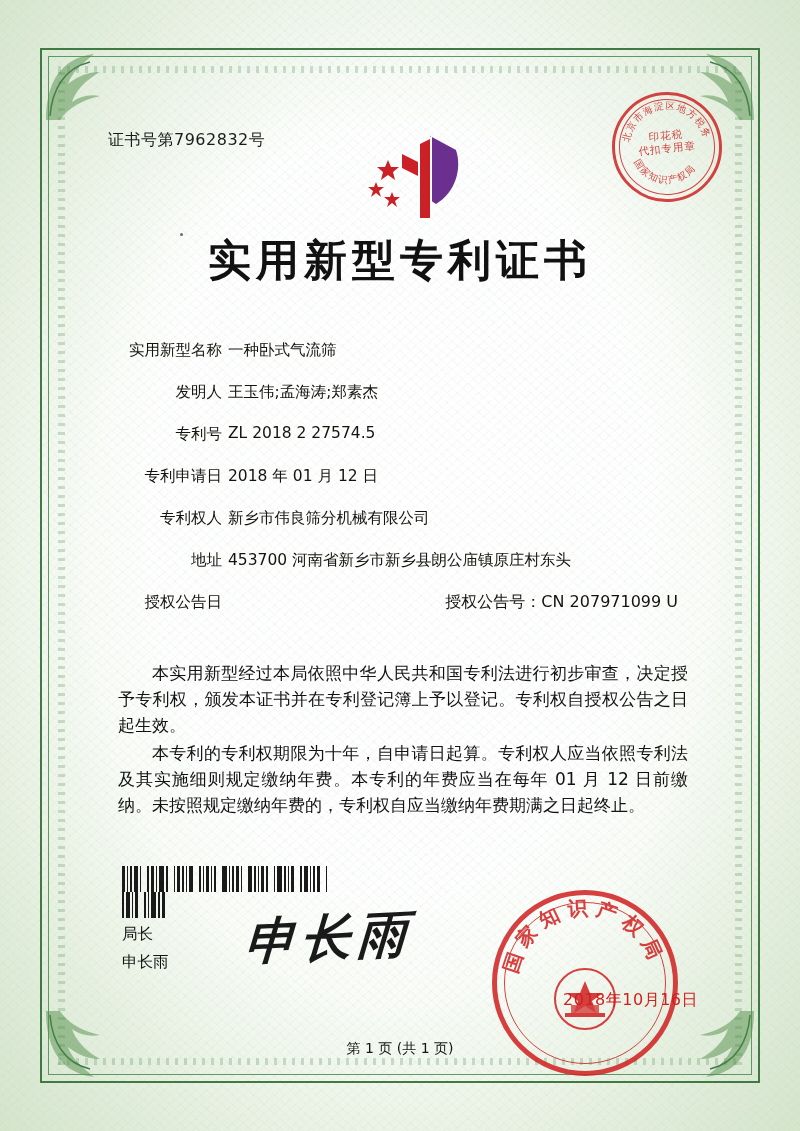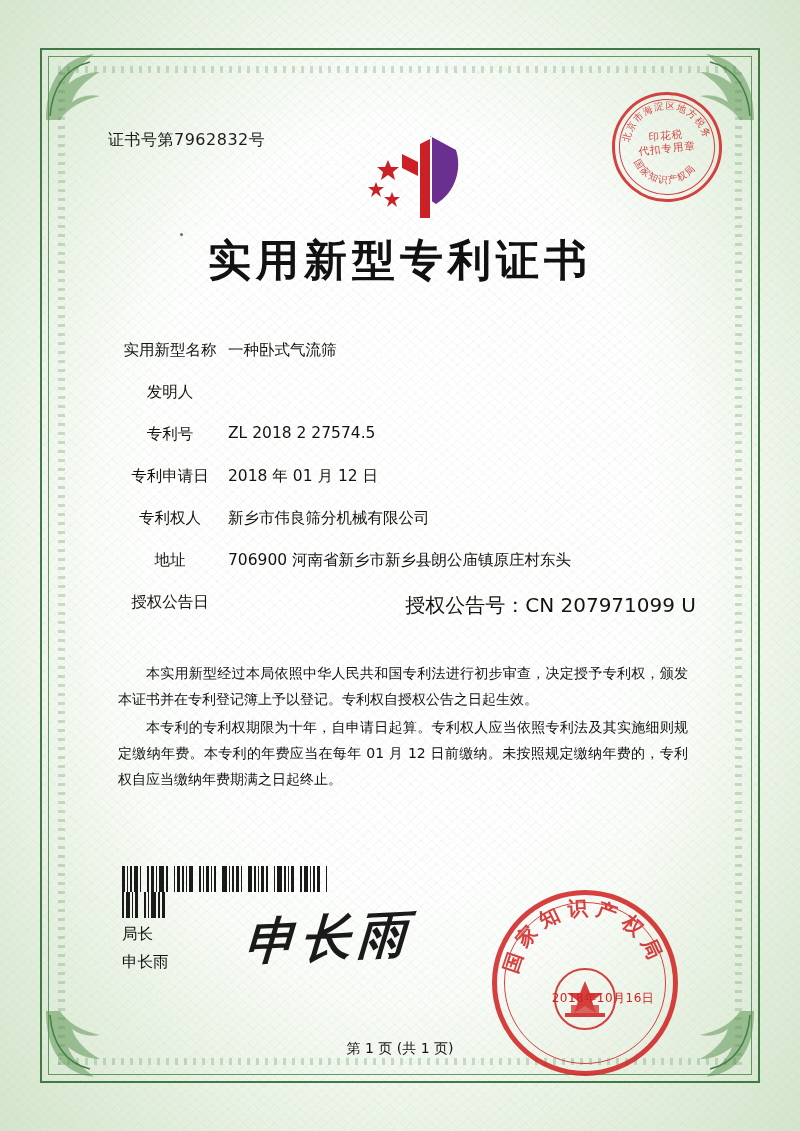--- a/index.html
+++ b/index.html
@@ -93,34 +93,34 @@
     font-family:"DejaVu Sans", sans-serif;
   }
   .fields{
     position:absolute;left:118px;top:340px;width:580px;
     font-size:15.5px;color:#14140f;
     font-family:"DejaVu Sans", sans-serif;
   }
   .row{display:flex;align-items:flex-start;margin-bottom:21px;}
   .lbl{
     width:104px;flex:0 0 104px;
-    display:flex;justify-content:center;
+    display:flex;justify-content:flex-end;
     letter-spacing:0;
   }
   .val{flex:1;padding-left:6px;}
   .row.pub .lbl{width:104px;flex:0 0 104px;}
   .pub-right{
-    position:absolute;right:2px;
-    font-size:20px;
+    position:absolute;right:20px;
+    font-size:16px;
   }
   .rowwrap{position:relative;}
 
   .para{
     position:absolute;left:118px;top:660px;width:570px;
-    font-size:14px;line-height:26px;color:#121212;
+    font-size:17px;line-height:26px;color:#121212;
     text-align:justify;
     font-family:"DejaVu Sans", sans-serif;
   }
   .para p{margin:0 0 2px 0;text-indent:2em;}
 
   .barcode{
     position:absolute;left:122px;top:866px;width:210px;height:26px;
   }
   .barcode i{
     display:inline-block;height:26px;background:#1a1a1a;margin-right:2px;vertical-align:top;
@@ -141,21 +141,21 @@
   }
   
   .seal-main{
     position:absolute;left:492px;top:890px;width:176px;height:176px;
     border:5px solid #d02020;border-radius:50%;
     color:#d02020;opacity:.85;
   }
   .seal-main .inner-ring{position:absolute;inset:7px;border:1.5px solid #d02020;border-radius:50%;}
   .seal-date{
     position:absolute;left:508px;top:990px;width:190px;
-    text-align:center;font-size:12px;color:#d02020;
+    text-align:right;font-size:16px;color:#d02020;
     font-family:"DejaVu Sans", sans-serif;
     letter-spacing:.5px;
   }
   .footer{
     position:absolute;left:0;right:0;top:1040px;text-align:center;
     font-size:14px;color:#151515;
     font-family:"DejaVu Sans", sans-serif;
   }
   .dot{
     position:absolute;left:180px;top:233px;width:3px;height:3px;border-radius:50%;background:#6b6b6b;
@@ -240,20 +240,23 @@
           <span>一种卧式气流筛</span>
         </div>
       </div>
 
       <div class="row">
         <div class="lbl">
           <span>发</span>
           <span>明</span>
           <span>人</span>
         </div>
+        <div class="val">
+          <span>王玉伟;孟海涛;郑素杰</span>
+        </div>
       </div>
 
       <div class="row">
         <div class="lbl">
           <span>专</span>
           <span>利</span>
           <span>号</span>
         </div>
         <div class="val">
           <span>ZL 2018 2 27574.5</span>
@@ -280,21 +283,21 @@
           <span>新乡市伟良筛分机械有限公司</span>
         </div>
       </div>
 
       <div class="row">
         <div class="lbl">
           <span>地</span>
           <span>址</span>
         </div>
         <div class="val">
-          <span>706900 河南省新乡市新乡县朗公庙镇原庄村东头</span>
+          <span>453700 河南省新乡市新乡县朗公庙镇原庄村东头</span>
         </div>
       </div>
 
       <div class="row rowwrap pub">
         <div class="lbl">
           <span>授权公告日</span>
         </div>
         <div class="pub-right">
           <span>授权公告号</span><span>：</span><span>CN 207971099 U</span>
         </div>

